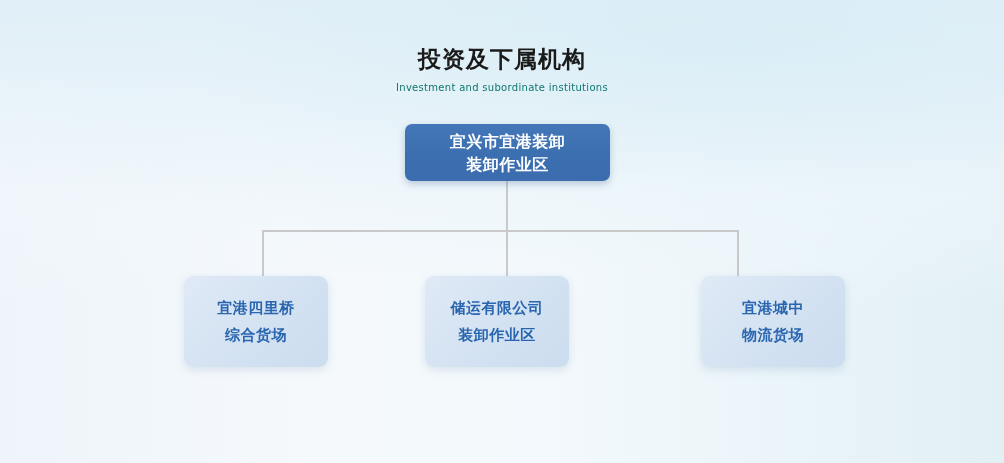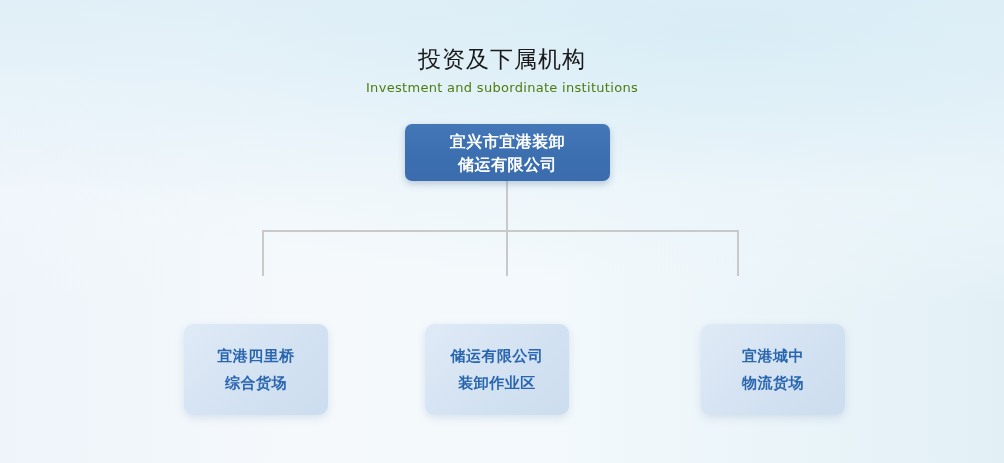--- a/index.html
+++ b/index.html
@@ -55,29 +55,29 @@
   
   #heading {
     position: absolute;
     left: 0;
     top: 44px;
     width: 1004px;
     text-align: center;
   }
   #title-cn {
     font-size: 23px;
-    font-weight: normal;
+    font-weight: bold;
     color: #1a1a1a;
     letter-spacing: 1px;
     line-height: 30px;
   }
   #title-en {
     margin-top: 5px;
-    font-size: 13px;
-    color: #4d7c0f;
+    font-size: 10px;
+    color: #0f766e;
     letter-spacing: 0.3px;
     line-height: 17px;
   }
 
   
   .conn {
     position: absolute;
     background: #c9c9c9;
   }
   .conn-v { width: 2px; }
@@ -112,21 +112,20 @@
     position: absolute;
     top: 276px;
     width: 144px;
     height: 91px;
     border-radius: 9px;
     background: linear-gradient(135deg, #e0eaf7 0%, #d5e3f2 45%, #ccddef 100%);
     box-shadow: 0 3px 8px rgba(120,145,180,0.22);
     display: flex;
     align-items: center;
     justify-content: center;
-    margin-top: 48px;
   }
   .child-label {
     color: #2a66b0;
     font-size: 15px;
     font-weight: bold;
     line-height: 27px;
     text-align: center;
     letter-spacing: 0.5px;
     white-space: pre-line;
   }
@@ -153,21 +152,21 @@
   <div class="conn conn-h" style="left:262px; top:230px; width:477px;"></div>
 
   <div class="conn conn-v" style="left:262px; top:230px; height:46px;"></div>
 
   <div class="conn conn-v" style="left:506px; top:230px; height:46px;"></div>
 
   <div class="conn conn-v" style="left:737px; top:230px; height:46px;"></div>
 
   <div id="root-node">
     <div id="root-label">宜兴市宜港装卸
-储运有限公司</div>
+装卸作业区</div>
   </div>
 
   <div id="child-0" class="child-node">
     <div class="child-label">宜港四里桥
 综合货场</div>
   </div>
 
   <div id="child-1" class="child-node">
     <div class="child-label">储运有限公司
 装卸作业区</div>

